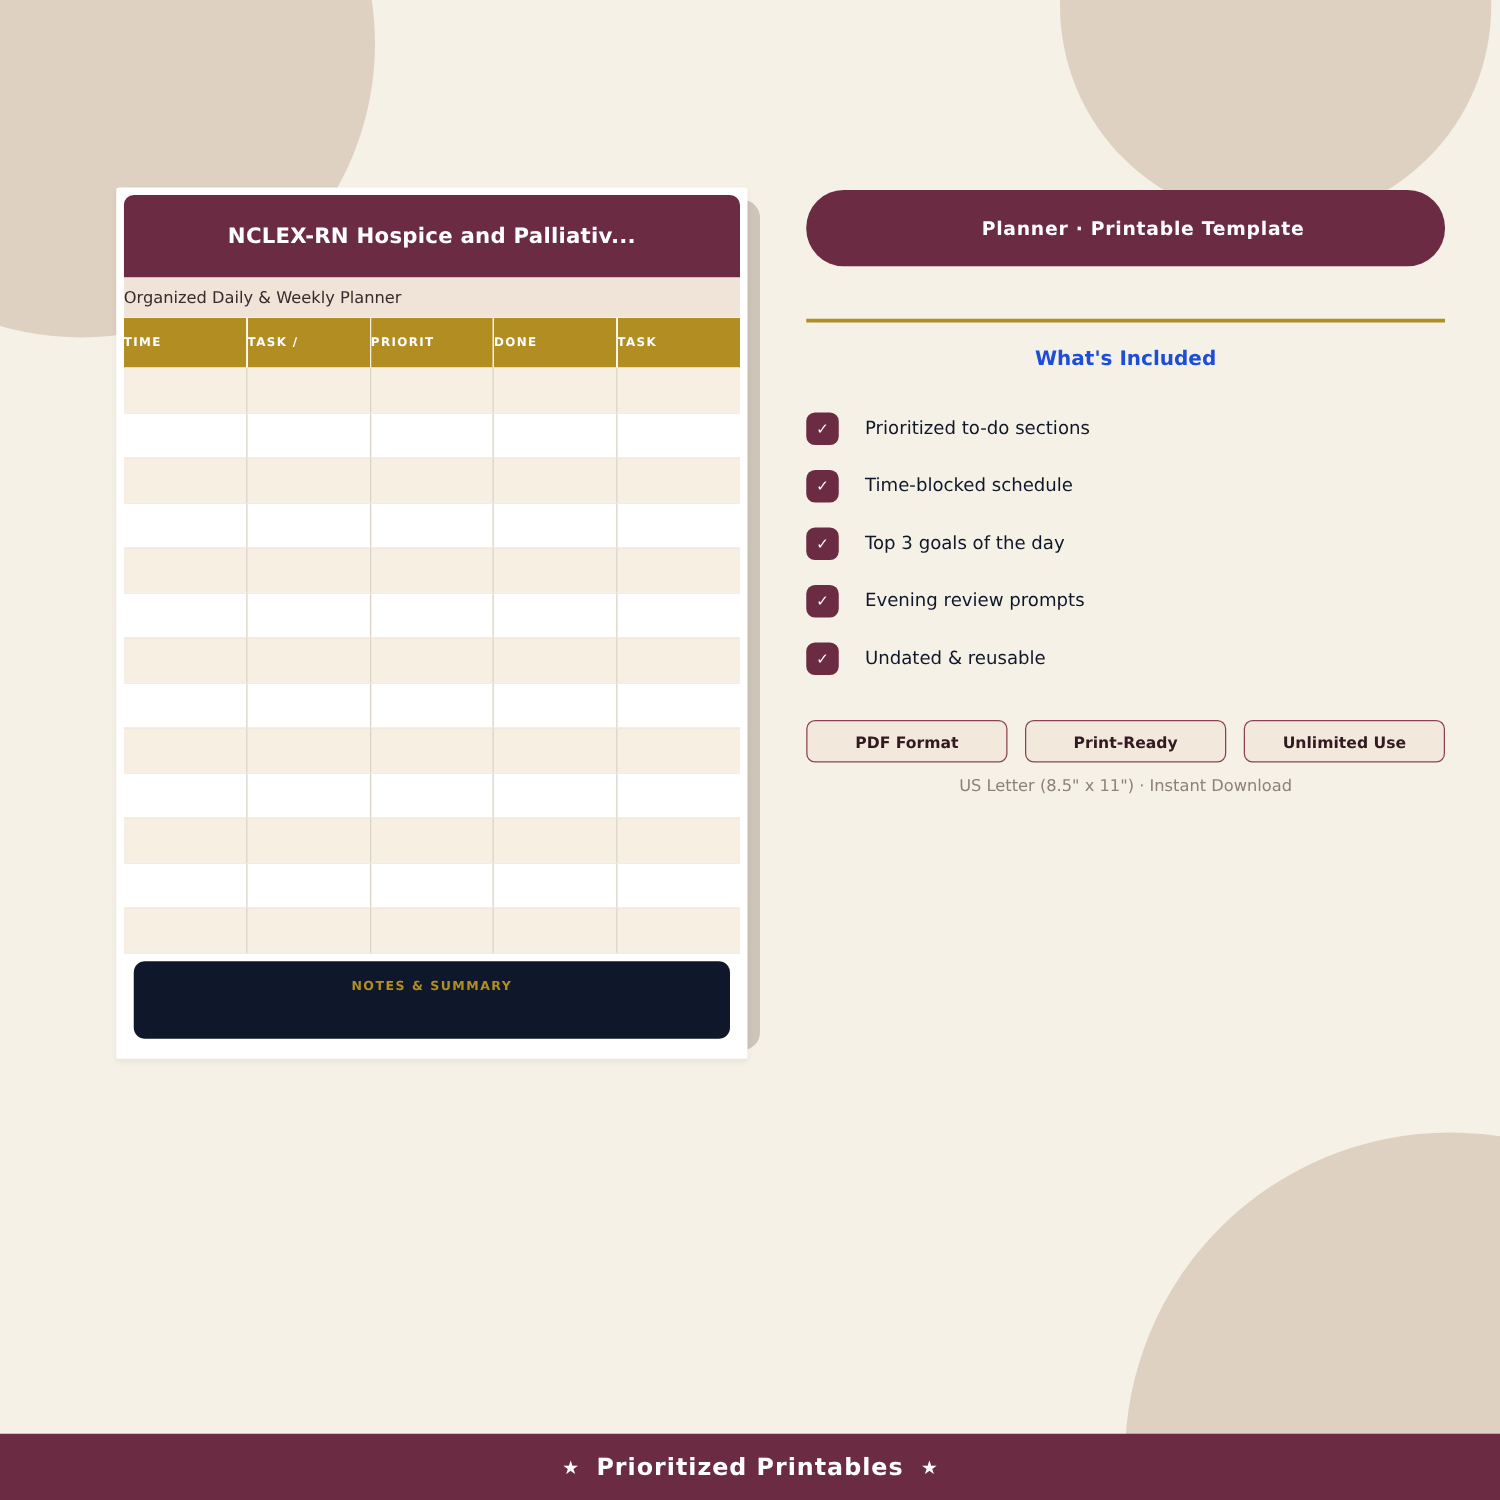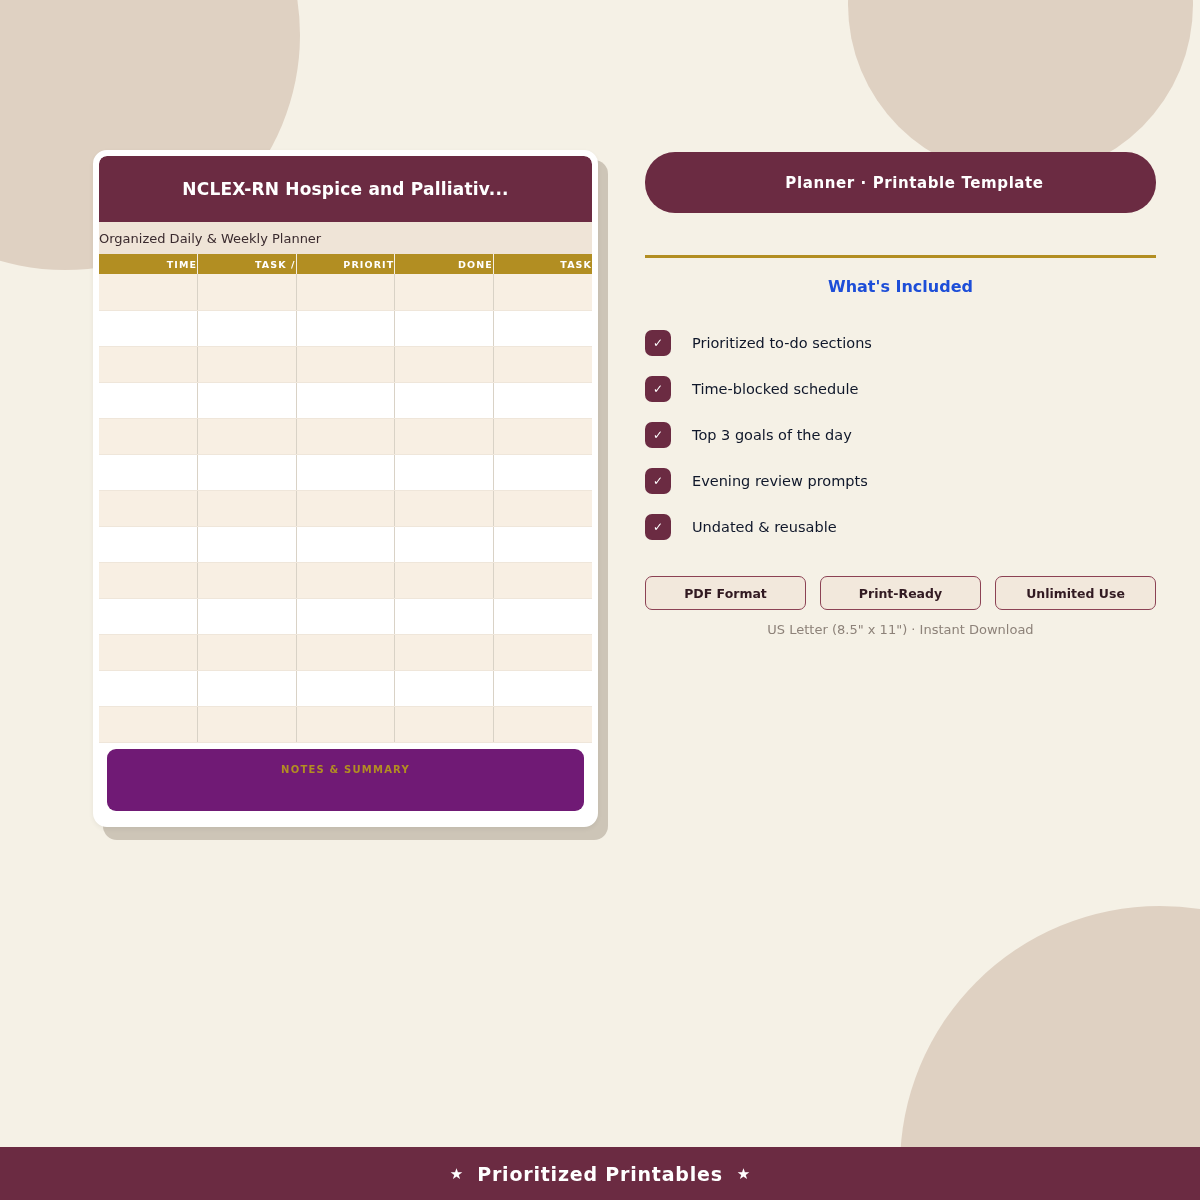--- a/index.html
+++ b/index.html
@@ -49,21 +49,21 @@
     top: 10px;
     width: 505px;
     height: 680px;
     background: rgba(150,136,118,0.42);
     border-radius: 14px;
   }
   .preview-card {
     position: relative;
     width: 505px;
     background: #ffffff;
-    border-radius: 14px;
+    border-radius: 2px;
     overflow: hidden;
     border: 6px solid #ffffff;
     box-shadow: 0 2px 5px rgba(0,0,0,0.06);
   }
 
   .pv-header {
     background: #6B2B42;
     height: 66px;
     display: flex;
     align-items: center;
@@ -91,40 +91,40 @@
     color: #3A2A2E;
   }
 
   .pv-table { width: 100%; border-collapse: collapse; table-layout: fixed; }
   .pv-table th {
     background: #B28E22;
     color: #FFFFFF;
     font-size: 9.5px;
     font-weight: bold;
     letter-spacing: 1.1px;
-    height: 20px;
-    text-align: right;
+    height: 40px;
+    text-align: left;
     border-right: 1px solid #F4EEE4;
     overflow: hidden;
     white-space: nowrap;
   }
   .pv-table th:last-child { border-right: none; }
   .pv-table td {
     height: 36px;
     border-right: 1px solid #D9D2C6;
     border-bottom: 1px solid #EFE6DA;
   }
   .pv-table td:last-child { border-right: none; }
   .pv-table tr.odd td { background: #F8EFE3; }
   .pv-table tr.even td { background: #FFFFFF; }
 
   .pv-notes {
     margin: 6px 8px 10px 8px;
     height: 62px;
-    background: #701a75;
+    background: #0f172a;
     border-radius: 9px;
     display: flex;
     align-items: flex-start;
     justify-content: center;
     padding-top: 15px;
   }
   .pv-notes-label {
     font-size: 10px;
     font-weight: bold;
     letter-spacing: 1.2px;

